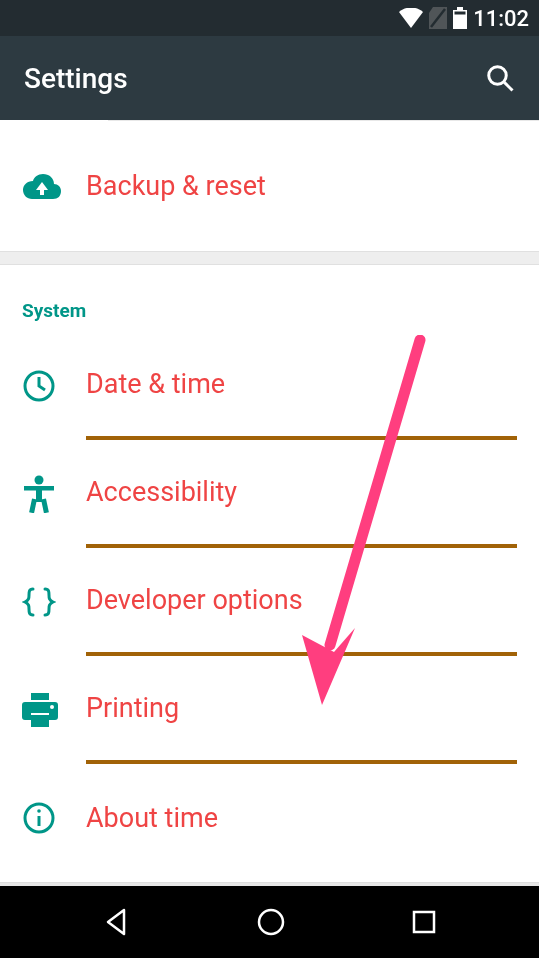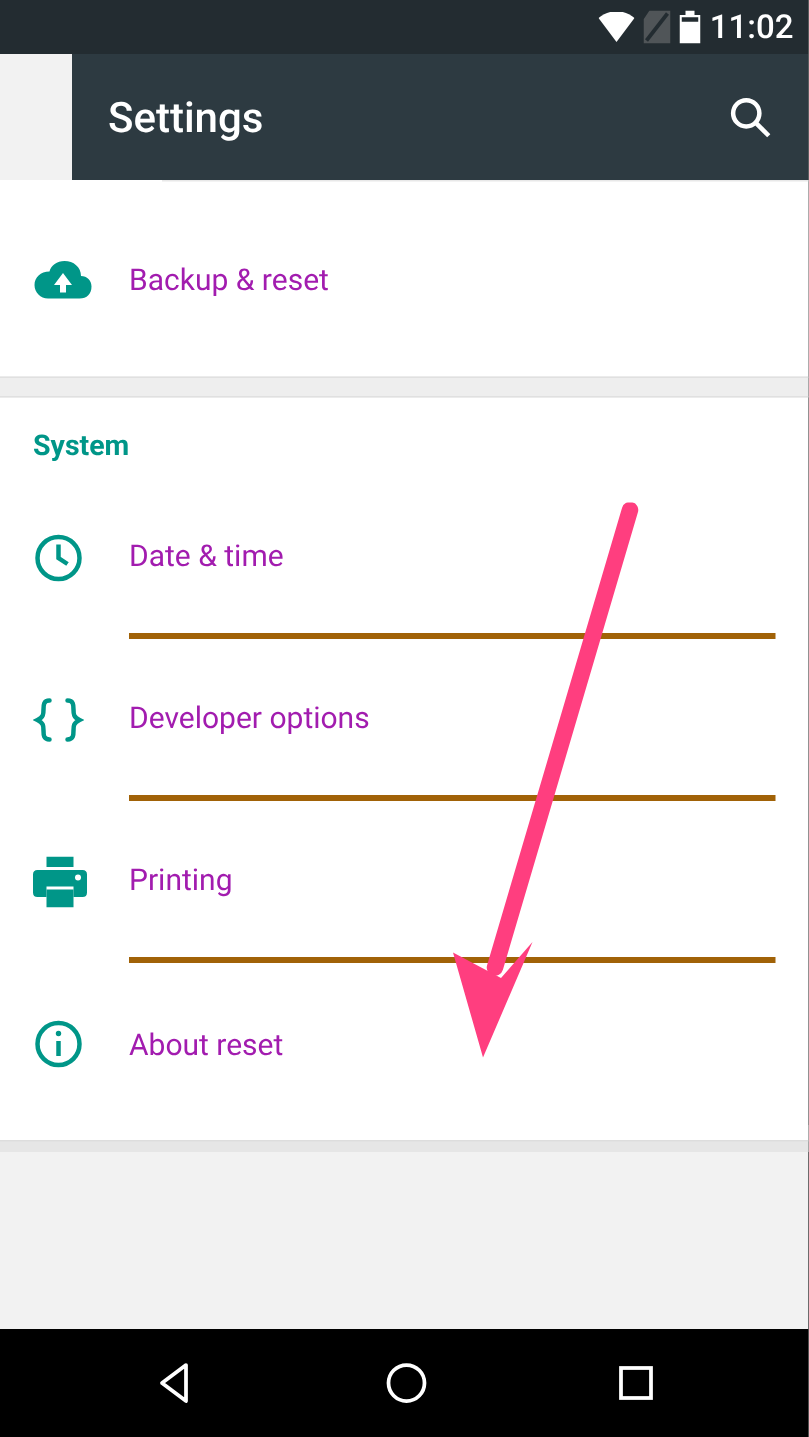--- a/index.html
+++ b/index.html
@@ -1,30 +1,30 @@
 <!DOCTYPE html>
 <html><head>
 <meta charset="utf-8">
 <style>
   * { box-sizing: border-box; margin: 0; padding: 0; }
   html, body { width: 539px; height: 958px; font-family: Roboto, "Helvetica Neue", Arial, sans-serif; background: #000; overflow: hidden; }
   .screen { width: 539px; height: 958px; position: relative; background: #f2f2f2; }
   .status-bar { height: 36px; background: #232c31; color: #fff; display: flex; align-items: center; justify-content: flex-end; padding: 12px 10px; font-size: 22px; font-weight: 500; gap: 6px; }
   .status-bar .sim { opacity: 0.45; }
-  .app-bar { height: 84px; background: #2d3a41; color: #fff; display: flex; align-items: center; justify-content: space-between; padding: 0 24px; margin-left: 48px; }
+  .app-bar { height: 84px; background: #2d3a41; color: #fff; display: flex; align-items: center; justify-content: space-between; padding: 0 24px; }
   .app-bar .title { font-size: 28px; font-weight: 500; }
   .content { background: #fff; }
   .section-gap { height: 14px; background: #eeeeee; border-top: 1px solid #e0e0e0; border-bottom: 1px solid #e0e0e0; }
-  .section-header { padding: 20px 22px 10px; color: #009688; font-size: 19px; font-weight: 700; }
+  .section-header { padding: 34px 22px 10px; color: #009688; font-size: 19px; font-weight: 700; }
   .row { display: flex; align-items: center; height: 108px; padding: 0 22px; position: relative; }
   .row.short { height: 130px; }
   .row .icon { width: 64px; display: flex; align-items: center; justify-content: flex-start; color: #009688; flex-shrink: 0; }
   .row .label-wrap { flex: 1; height: 100%; display: flex; align-items: center; border-bottom: 4px solid #a16207; }
   .row.last .label-wrap { border-bottom: none; }
-  .row .label { font-size: 20px; color: #a21caf; }
+  .row .label { font-size: 27px; color: #ef4444; }
   .nav-bar { position: absolute; bottom: 0; left: 0; right: 0; height: 72px; background: #000; display: flex; align-items: center; justify-content: space-around; padding: 0 40px; }
   .arrow-overlay { position: absolute; pointer-events: none; }
   svg { display: block; }
   .pre-section { background:#fff; }
   .pre-divider { margin-left:108px; border-top:1px solid #e8e8e8; }
 </style>
 </head>
 <body>
 
 <div class="screen">
@@ -87,20 +87,34 @@
         <svg width="34" height="34" viewBox="0 0 34 34" fill="none" stroke="#009688" stroke-width="3">
             <circle cx="17" cy="17" r="14"></circle>
             <path d="M17 8 V17 L23 21"></path>
           </svg>
       </div>
       <div class="label-wrap">
           <div class="label">Date &amp; time</div>
         </div>
     </div>
 
+    <div class="row">
+      <div class="icon">
+        <svg width="34" height="38" viewBox="0 0 34 38" fill="#009688">
+            <circle cx="17" cy="5" r="4.5"></circle>
+            <rect x="2" y="11" width="30" height="4.5"></rect>
+            <rect x="14" y="11" width="6" height="16"></rect>
+            <rect x="10" y="24" width="5" height="14" transform="rotate(12 12 24)"></rect>
+            <rect x="19" y="24" width="5" height="14" transform="rotate(-12 22 24)"></rect>
+          </svg>
+      </div>
+      <div class="label-wrap">
+          <div class="label">Accessibility</div>
+        </div>
+    </div>
 
     <div class="row">
       <div class="icon">
         <svg width="34" height="30" viewBox="0 0 34 30" fill="none" stroke="#009688" stroke-width="3" stroke-linecap="round">
             <path d="M11 2 C7 2 7 5 7 8 C7 11 7 13 3 15 C7 17 7 19 7 22 C7 25 7 28 11 28"></path>
             <path d="M23 2 C27 2 27 5 27 8 C27 11 27 13 31 15 C27 17 27 19 27 22 C27 25 27 28 23 28"></path>
           </svg>
       </div>
       <div class="label-wrap">
           <div class="label">Developer options</div>
@@ -123,21 +137,21 @@
 
     <div class="row last">
       <div class="icon">
         <svg width="34" height="34" viewBox="0 0 34 34" fill="none" stroke="#009688" stroke-width="3">
             <circle cx="17" cy="17" r="14"></circle>
             <line x1="17" y1="15" x2="17" y2="25"></line>
             <circle cx="17" cy="10" r="1.8" fill="#009688" stroke="none"></circle>
           </svg>
       </div>
       <div class="label-wrap">
-          <div class="label">About reset</div>
+          <div class="label">About time</div>
         </div>
     </div>
 
     <div style="height:10px;background:#fff"></div>
     <div style="height:8px;background:#e6e6e6;border-top:1px solid #ddd"></div>
   </div>
 
   <svg class="arrow-overlay" style="left:300px; top:335px;" width="140" height="380" viewBox="0 0 140 380">
     <line x1="120" y1="5" x2="30" y2="310" stroke="#ff3e7f" stroke-width="11" stroke-linecap="round"></line>
     <polygon points="22,370 2,300 34,317 55,293" fill="#ff3e7f"></polygon>

